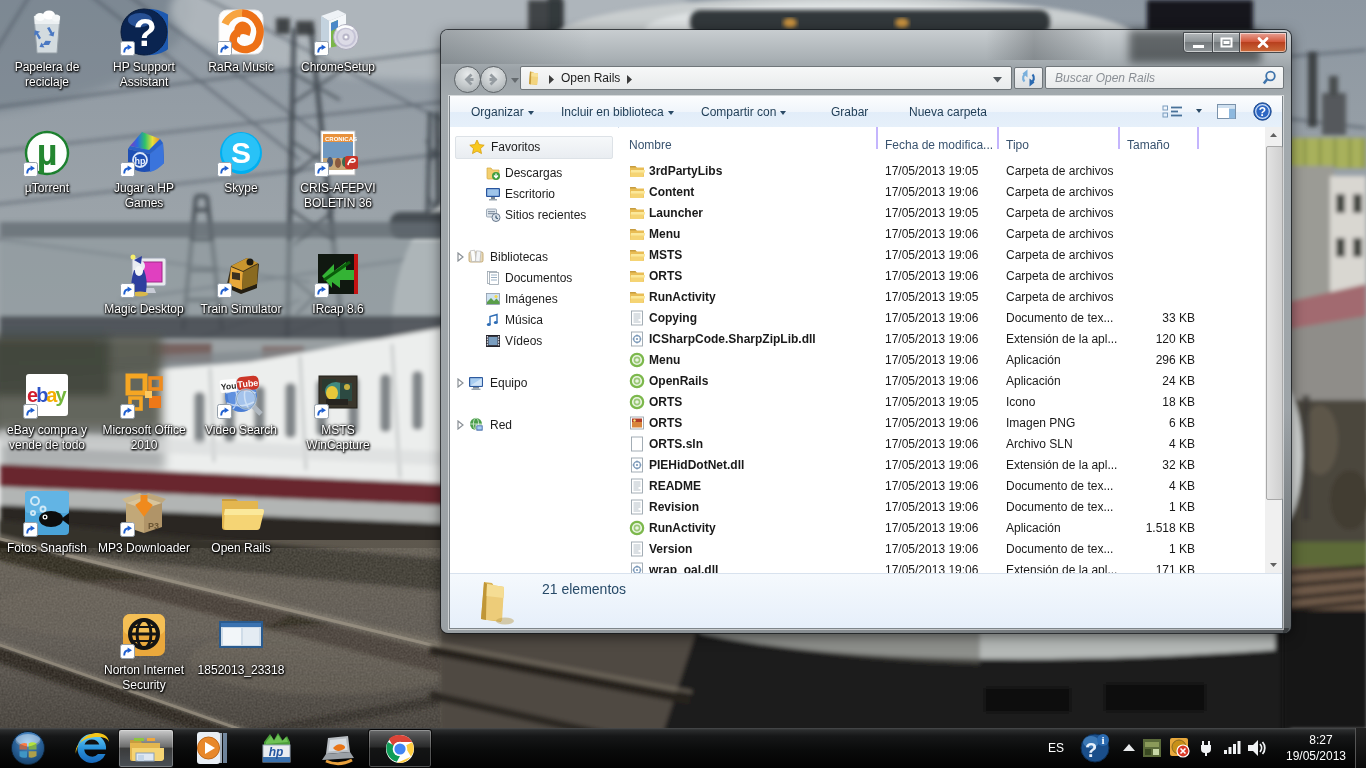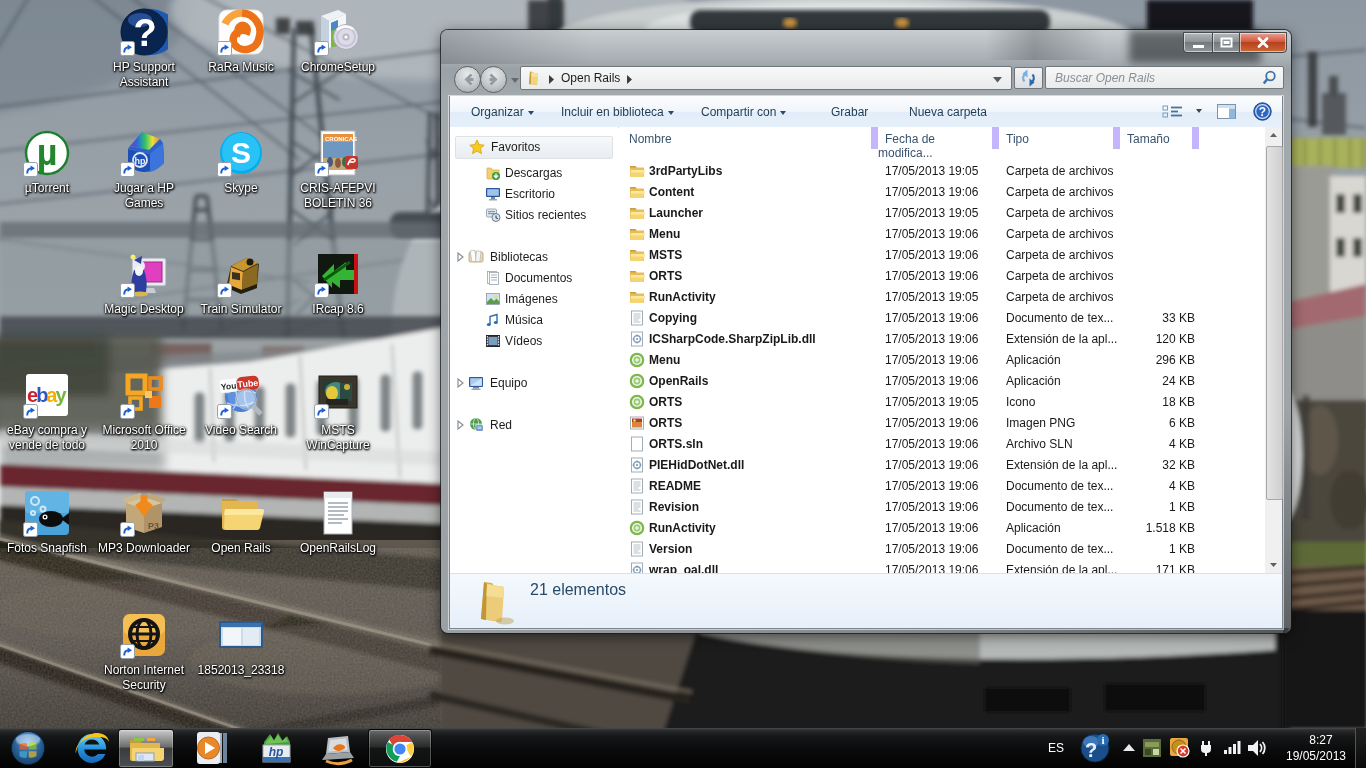--- a/index.html
+++ b/index.html
@@ -47,22 +47,22 @@
 
 #cmdbar{position:absolute;left:0;top:0;right:0;height:31px;
  background:linear-gradient(180deg,#fcfdfe 0,#f0f5fb 50%,#e2edf9 51%,#e6f0fa 100%);
  border-bottom:1px solid #d0dceb;font-size:12px;color:#1e3c55;}
 .cmditem{position:absolute;top:9px;white-space:nowrap;}
 .dropar{display:inline-block;width:0;height:0;border-left:3.5px solid transparent;
  border-right:3.5px solid transparent;border-top:4px solid #2b4a66;margin:0 0 1px 4px;}
 
 #headers{position:absolute;left:169px;top:31px;right:17px;height:23px;
  font-size:12px;color:#39536f;background:#fff;}
-.hcell{position:absolute;top:0;height:22px;border-right:7px solid #c4b5fd;
- padding-top:5px;box-sizing:border-box;}
+.hcell{position:absolute;top:0;height:22px;border-right:2px solid #c4b5fd;
+ padding-top:11px;box-sizing:border-box;}
 #flist{position:absolute;left:169px;top:65px;right:17px;bottom:54px;
  font-size:12px;color:#191919;overflow:hidden;}
 .frow{position:absolute;left:0;right:0;height:21px;}
 .frow .nm{position:absolute;left:30px;top:3px;white-space:nowrap;font-weight:bold;}
 .frow .dt{position:absolute;left:266px;top:3px;}
 .frow .tp{position:absolute;left:387px;top:3px;width:112px;overflow:hidden;white-space:nowrap;}
 .frow .sz{position:absolute;left:500px;top:3px;width:76px;text-align:right;}
 .fi{position:absolute;left:10px;top:2px;width:16px;height:16px;}
 
 #lpane{position:absolute;left:0;top:31px;width:168px;bottom:54px;background:#fff;
@@ -264,20 +264,33 @@
   <g stroke="#2e2620" stroke-width="4">
    <line x1="1283" y1="573" x2="1366" y2="567"></line>
    <line x1="1283" y1="586" x2="1366" y2="579"></line>
    <line x1="1283" y1="599" x2="1366" y2="591"></line>
    <line x1="1283" y1="610" x2="1366" y2="602"></line>
   </g>
   <rect x="1283" y="610" width="85" height="120" fill="#151518"></rect>
  </g>
 </svg>
 
+<div class="dicon" style="left:-1px;top:8px">
+ <div class="art"><svg width="48" height="48">
+  <path d="M11,8 L37,8 L34,45 L14,45 Z" fill="#dde4e8" stroke="#97a1a8" opacity=".9"></path>
+  <path d="M11,8 L37,8 L36.3,16 L11.7,16 Z" fill="#eef2f4" opacity=".9"></path>
+  <ellipse cx="17" cy="9" rx="5" ry="4" fill="#fafcfc"></ellipse>
+  <ellipse cx="26" cy="7" rx="6" ry="4.5" fill="#fff"></ellipse>
+  <ellipse cx="33" cy="10" rx="4" ry="3.5" fill="#f4f7f8"></ellipse>
+  <path d="M24,20 l3.5,6 l-2,1 l5,1.5 l1,-5 l-2,1 l-3,-5.5 z" fill="#4a78c2"></path>
+  <path d="M28,33 l-2,4 l-6,0 l1.5,2.5 l-5,-.5 l2,-4.5 l1.5,2 l2.5,-3.8 z" fill="#4a78c2"></path>
+  <path d="M18,30 l-3,-5 l2.2,-1.2 l-5.5,-1.5 l-0.5,5.5 l2,-1.2 l2.8,5 z" fill="#4a78c2"></path>
+ </svg></div>
+ <div class="lbl">Papelera de<br>reciclaje</div>
+</div>
 <div class="dicon" style="left:96px;top:8px">
  <div class="art"><svg width="48" height="48">
   <circle cx="24" cy="24" r="23" fill="#0a2450"></circle>
   <path d="M24,1 a23,23 0 0 1 0,46 a26,20 0 0 0 8,-46 z" fill="#1d59b0"></path>
   <circle cx="24" cy="24" r="23" fill="none" stroke="#071a3a" stroke-width="1"></circle>
   <ellipse cx="20" cy="12" rx="12" ry="7" fill="#3a6ec2" opacity=".6"></ellipse>
   <text x="25" y="38" font-size="38" font-weight="bold" fill="#ffffff" text-anchor="middle" font-family="Liberation Sans">?</text>
  </svg><svg class="sc" width="15" height="15">
           <rect x="0.5" y="0.5" width="14" height="14" rx="2" fill="#fff" stroke="#95a0ab"></rect>
           <path d="M4.2,11.5 C4.2,7.8 5.8,6.2 8.8,6.2" stroke="#1e5fd0" stroke-width="1.9" fill="none"></path>
@@ -534,35 +547,20 @@
  <div class="lbl">MP3 Downloader</div>
 </div>
 <div class="dicon" style="left:193px;top:489px">
  <div class="art"><svg width="48" height="48">
   <path d="M5,10 h14 l4,4 h16 a2,2 0 0 1 2,2 v4 h-36 z" fill="#c79c3f"></path>
   <path d="M5,12 h36 v26 a3,3 0 0 1 -3,3 h-30 a3,3 0 0 1 -3,-3 z" fill="#e3b64f"></path>
   <path d="M8,20 h37 a2,2 0 0 1 2,2 l-4,17 a3,3 0 0 1 -3,2 h-30 a3,3 0 0 1 -3,-3 z" fill="#f5d474"></path>
   <path d="M8,20 h37 a2,2 0 0 1 2,2 l-1,4 l-39,0 z" fill="#fbe89a"></path>
  </svg></div>
  <div class="lbl">Open Rails</div>
-</div>
-<div class="dicon" style="left:290px;top:489px">
- <div class="art"><svg width="48" height="48">
-  <rect x="10" y="3" width="28" height="42" fill="#fff" stroke="#a8b0b6"></rect>
-  <rect x="10" y="3" width="28" height="6" fill="#e8ebee"></rect>
-  <g stroke="#9aa4ac" stroke-width="1.5">
-   <line x1="14" y1="14" x2="34" y2="14"></line>
-            <line x1="14" y1="18" x2="34" y2="18"></line>
-   <line x1="14" y1="22" x2="34" y2="22"></line>
-            <line x1="14" y1="26" x2="30" y2="26"></line>
-   <line x1="14" y1="30" x2="34" y2="30"></line>
-            <line x1="14" y1="34" x2="28" y2="34"></line>
-  </g>
- </svg></div>
- <div class="lbl">OpenRailsLog</div>
 </div>
 
 <div class="dicon" style="left:96px;top:611px">
  <div class="art"><svg width="48" height="48">
   <rect x="3" y="3" width="42" height="42" rx="7" fill="#eaa83c"></rect>
   <rect x="3" y="3" width="42" height="21" rx="7" fill="#f4bf55"></rect>
   <circle cx="24" cy="23" r="14" fill="none" stroke="#141414" stroke-width="4"></circle>
   <ellipse cx="24" cy="23" rx="7" ry="14" fill="none" stroke="#141414" stroke-width="3"></ellipse>
   <line x1="10" y1="23" x2="38" y2="23" stroke="#141414" stroke-width="3"></line>
   <line x1="12" y1="16" x2="36" y2="16" stroke="#141414" stroke-width="2"></line>
@@ -1089,21 +1087,21 @@
             </svg></div>
   </div>
   <div id="sbar">
    <svg width="54" height="50" style="position:absolute;left:18px;top:2px">
     <polygon points="16,6 24,7 26,10 36,11 33,46 13,43" fill="#d9b254"></polygon>
     <polygon points="16,6 19,8 18,44 13,43" fill="#c09636"></polygon>
     <polygon points="19,8 36,11 34,45 18,44" fill="#edcc79"></polygon>
     <polygon points="19,8 36,11 35.5,22 18.5,20" fill="#f5dd94"></polygon>
     <ellipse cx="37" cy="45" rx="9" ry="3.5" fill="#b9994a" opacity=".45"></ellipse>
    </svg>
-   <span style="position:absolute;left:80px;top:7px;font-size:16px;color:#274a68">21 elementos</span>
+   <span style="position:absolute;left:92px;top:7px;font-size:14px;color:#274a68">21 elementos</span>
   </div>
  </div>
 </div>
 
 <div id="taskbar">
  <svg width="44" height="40" style="position:absolute;left:6px;top:0">
   <defs>
    <radialGradient id="orb" cx=".5" cy=".35" r=".75">
     <stop offset="0" stop-color="#7ab8e8"></stop>
             <stop offset=".55" stop-color="#2f6aa8"></stop>

